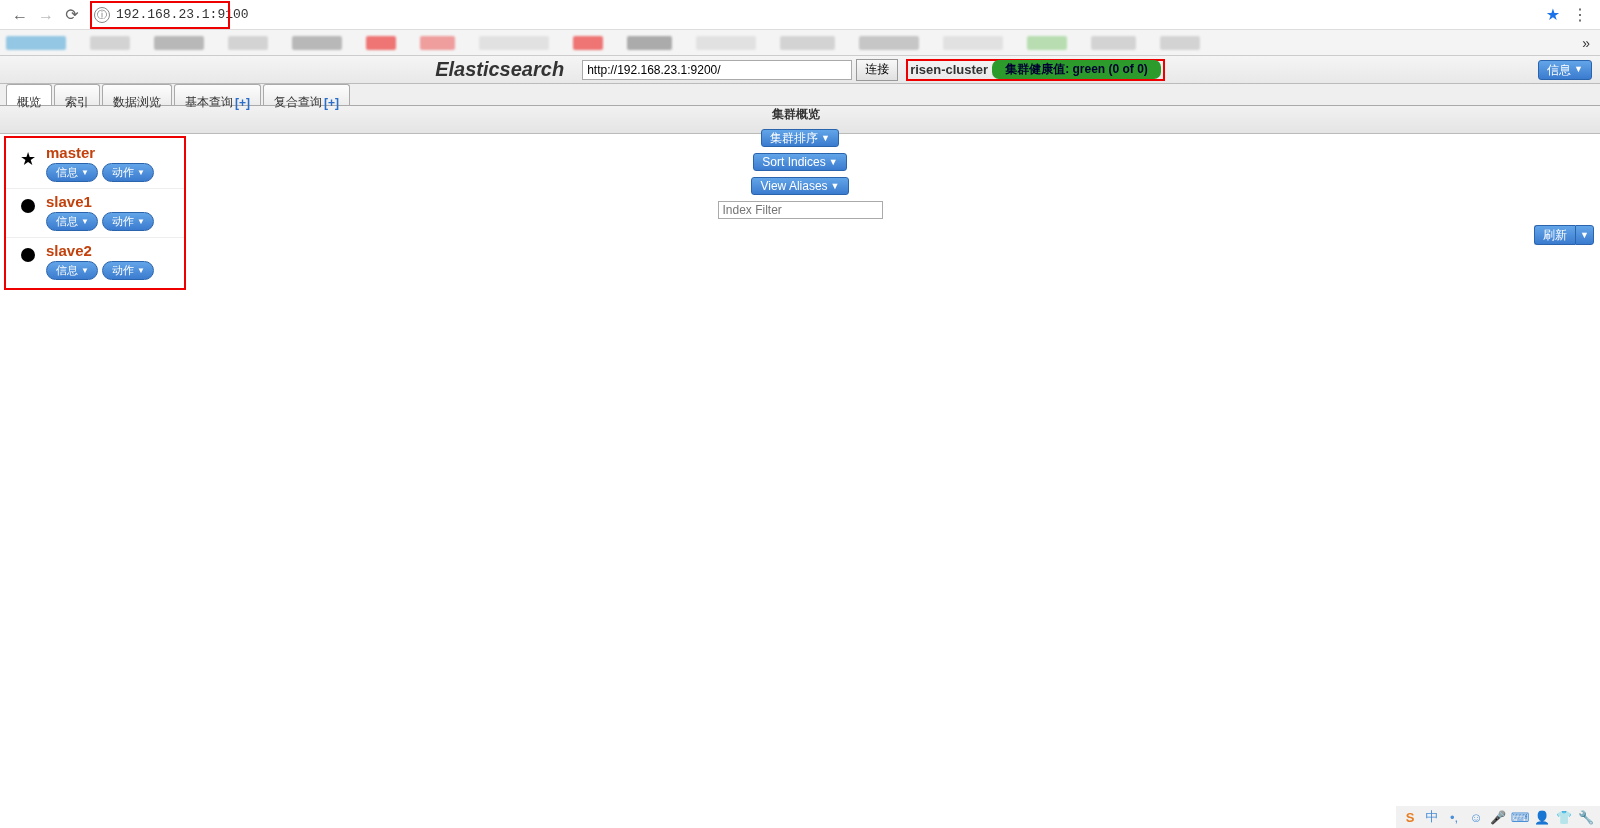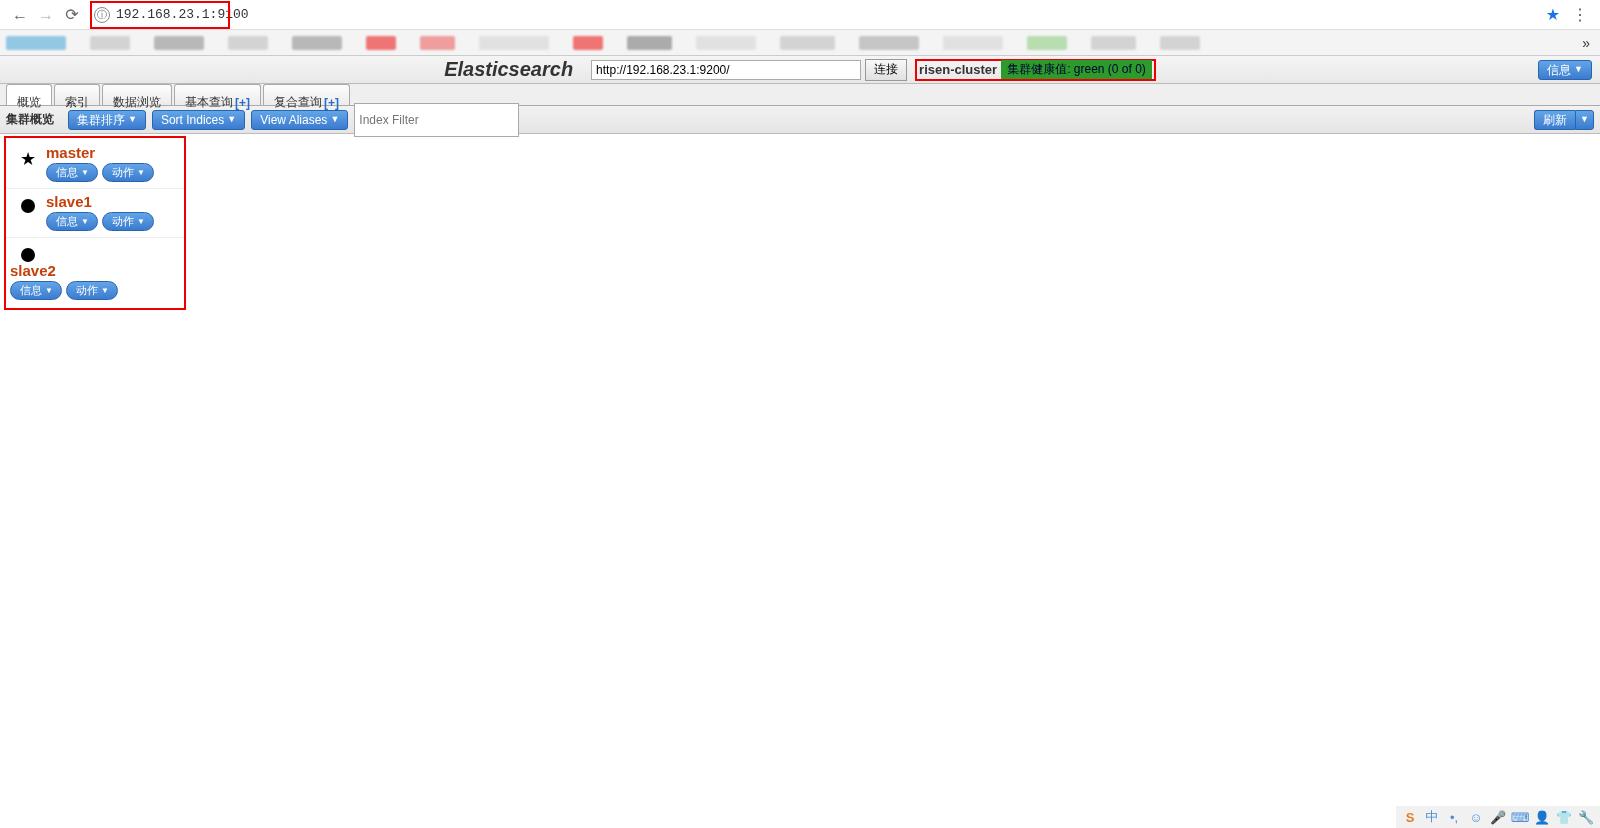--- a/index.html
+++ b/index.html
@@ -35,45 +35,45 @@
 .bm-item.c13{background:#ccc;width:45px;}
 .bm-more { position:absolute; right:10px; font-size:14px; color:#333; }
 
 
 .es-header { background:linear-gradient(#f5f5f5,#e8e8e8); border-bottom:1px solid #bbb; padding:4px 8px; display:flex; align-items:center; height:28px; position:relative;justify-content:center; }
 .es-title { font-size:20px; font-weight:bold; font-style:italic; margin-right:18px; }
 .es-url-input { width:270px; height:20px; border:1px solid #aaa; padding:1px 4px; font-size:12px; background:#fff; }
 .es-connect { height:22px; border:1px solid #999; background:linear-gradient(#f8f8f8,#e0e0e0); padding:0 8px; font-size:12px; margin-left:4px; cursor:pointer; }
 .cluster-box { margin-left:8px; border:2px solid #e00; padding:1px 2px; display:flex; align-items:center; height:22px; }
 .cluster-name { font-weight:bold; font-size:13px; color:#333; margin-right:4px; }
-.cluster-health { background:#2c9b2c; color:#003; font-weight:normal; font-size:12px; padding:1px 6px; }
+.cluster-health { background:#2c9b2c; color:#003; font-weight:bold; font-size:12px; padding:1px 13px;border-radius:7px; }
 .info-dd { position:absolute; right:8px; }
 
 
 .tabs-row { background:#efefef; border-bottom:1px solid #aaa; padding-left:6px; display:flex; height:22px; }
 .tab { border:1px solid #aaa; border-bottom:none; background:linear-gradient(#fdfdfd,#ececec); padding:15px 10px 0; font-size:12px; margin-right:2px; cursor:pointer; display:flex; align-items:center; gap:2px; border-radius:3px 3px 0 0; }
 .tab .plus { color:#2a6ec9; font-weight:bold; }
 .tab.active { background:#fff; }
 
 
-.toolbar { background:linear-gradient(#f2f2f2,#e4e4e4); border-bottom:1px solid #bbb; height:28px; display:flex; align-items:center; padding:0 6px; gap:6px; }
+.toolbar { background:linear-gradient(#f2f2f2,#e4e4e4); border-bottom:1px solid #bbb; height:28px; display:flex; align-items:center; padding:0 6px; gap:6px;flex-direction:column; }
 .toolbar-label { font-weight:bold; font-size:12px; margin-right:8px; }
 .blue-btn { background:linear-gradient(#63a5e8,#3b7bcf); color:#fff; font-size:12px; border:1px solid #2a64ad; border-radius:3px; padding:2px 8px; cursor:pointer; display:inline-flex; align-items:center; gap:3px; height:20px; line-height:1; }
 .blue-btn .caret { font-size:9px; }
 .filter-input { width:165px; height:34px; border:1px solid #aaa; padding:1px 4px; font-size:12px; }
 .toolbar-right { margin-left:auto; display:flex; gap:0;padding-left:7px; }
 .refresh-group { display:flex; }
 .refresh-group .blue-btn:first-child { border-radius:3px 0 0 3px; border-right:none; }
 .refresh-group .blue-btn:last-child { border-radius:0 3px 3px 0; padding:2px 4px; }
 
 
 .nodes-area { padding:2px 4px; }
 .nodes-box { border:2px solid #e00; width:182px; padding:2px 0; }
 .node-row { display:flex; align-items:flex-start; padding:4px 4px 6px; border-bottom:1px solid #eee; }
-.node-row:last-child { border-bottom:none;flex-direction:column; }
+.node-row:last-child { border-bottom:none; }
 .node-icon { width:36px; display:flex; justify-content:center; padding-top:4px; }
 .node-star { font-size:18px; color:#000; }
 .node-dot { width:14px; height:14px; background:#000; border-radius:50%; margin-top:2px; }
 .node-body { flex:1; }
 .node-name { font-size:15px; font-weight:bold; color:#c2410c; margin-bottom:2px; }
 .node-btns { display:flex; gap:4px; }
 .pill-btn { background:linear-gradient(#63a5e8,#3b7bcf); color:#fff; font-size:11px; border:1px solid #2a64ad; border-radius:10px; padding:1px 8px 1px 9px; cursor:pointer; display:inline-flex; align-items:center; gap:3px; }
 .pill-btn .caret { font-size:8px; }
 
 

